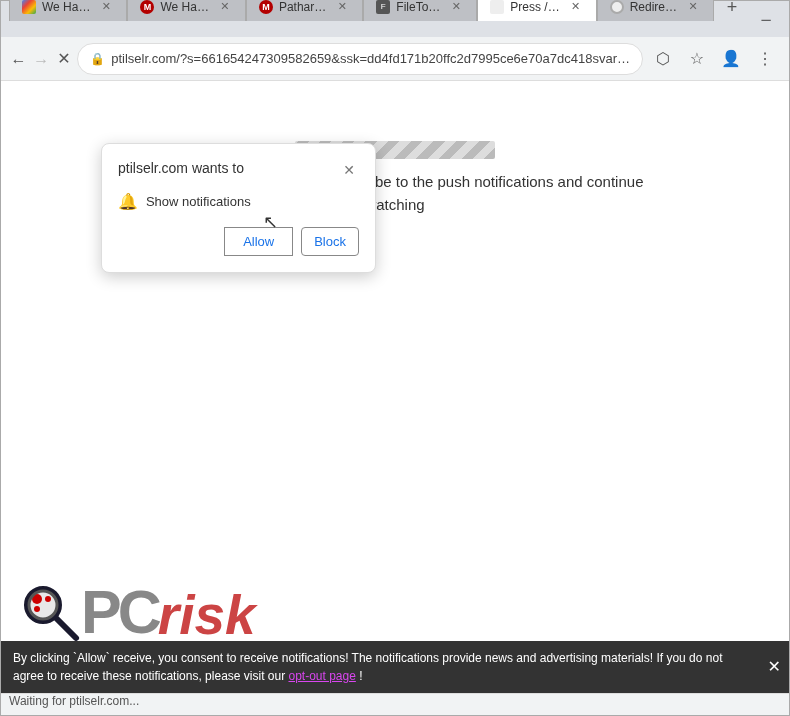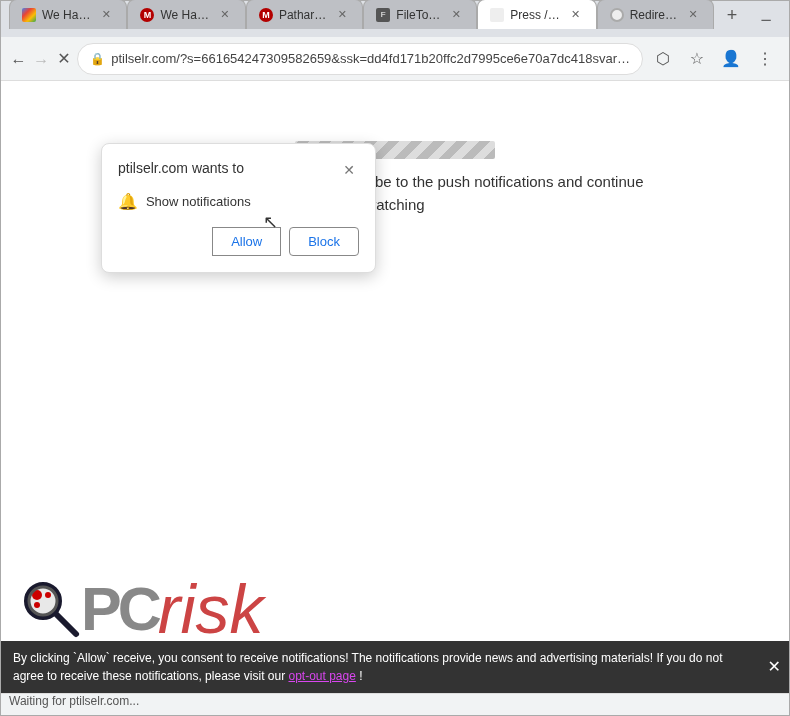--- a/index.html
+++ b/index.html
@@ -7,21 +7,21 @@
 
     
     .browser-window { width: 790px; height: 716px; display: flex; flex-direction: column; border: 1px solid #aaa; }
 
     
     .title-bar {
       background: #dee1e6;
       height: 36px;
       display: flex;
       align-items: center;
-      padding: 8px 8px;
+      padding: 16px 8px;
       gap: 0;
     }
     .tabs-container {
       display: flex;
       align-items: flex-end;
       flex: 1;
       height: 100%;
       gap: 0;
     }
     .tab {
@@ -223,21 +223,21 @@
     .btn-allow {
       padding: 6px 18px;
       background: #fff;
       border: 1px solid #888;
       border-radius: 0;
       font-size: 13px;
       color: #1a73e8;
       cursor: pointer;
     }
     .btn-block {
-      padding: 6px 18px;
+      padding: 6px 12px;
       background: #fff;
       border: 1px solid #888;
       border-radius: 4px;
       font-size: 13px;
       color: #1a73e8;
       cursor: pointer;
     }
 
     
     .page-body {
@@ -285,22 +285,22 @@
     }
     .pcrisk-text-pc {
       font-size: 61px;
       font-weight: bold;
       color: #888;
       font-family: 'Arial Black', Arial, sans-serif;
       line-height: 1;
       letter-spacing: -4px;
     }
     .pcrisk-text-risk {
-      font-size: 68px;
-      font-weight: normal;
+      font-size: 55px;
+      font-weight: bold;
       color: #c44;
       font-style: italic;
       font-family: 'Arial Black', Arial, sans-serif;
       line-height: 1;
       align-self: flex-end;
     }
     .pcrisk-text-com {
       font-size: 60px;
       font-weight: bold;
       color: #c44;

